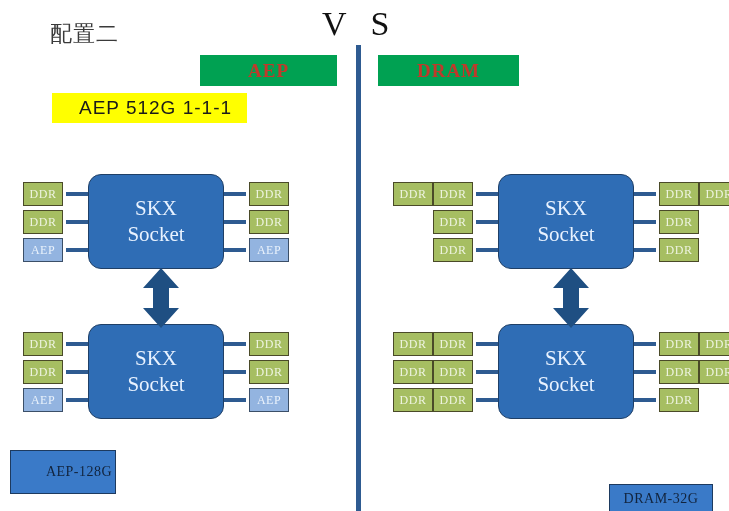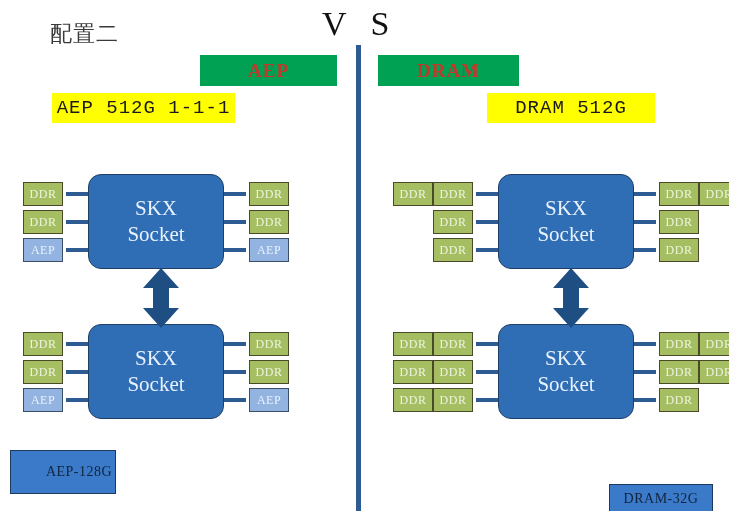--- a/index.html
+++ b/index.html
@@ -53,23 +53,24 @@
   .chip-aep{left:200px;top:55px;width:137px;}
   .chip-dram{left:378px;top:55px;width:141px;}
 
   
   .chip-yellow{
     height:30px;
     background:#ffff00;
     display:flex;align-items:center;justify-content:center;
     color:#1a1a1a;
     font-size:19px;
-    font-family:Liberation Mono, monospace;
+    font-family:Liberation Sans, sans-serif;
     letter-spacing:1px;
     white-space:nowrap;
+    padding-left:12px;
   }
   .chip-aep512{left:52px;top:93px;width:183px;}
   .chip-dram512{left:487px;top:93px;width:168px;}
 
   
   .socket{
     width:136px;height:95px;
     background:#2f6db5;
     border:1px solid #1f3f66;
     border-radius:13px;
@@ -128,21 +129,20 @@
 <div id="stage">
 
   <div class="abs vs-text">V S</div>
   <div class="abs cfg-title">配置二</div>
   <div class="abs divider"></div>
 
   <div class="abs chip-green chip-aep">AEP</div>
   <div class="abs chip-yellow chip-aep512">AEP 512G 1-1-1</div>
 
   <div class="abs chip-green chip-dram">DRAM</div>
-  <div class="abs chip-yellow chip-dram512">DRAM 512G</div>
 
   <div class="abs legend legend-left">
     <span>AEP-128G</span>
   </div>
 
   <div class="abs legend legend-right">
     <span>DRAM-32G</span>
   </div>
 
   <div id="sockets-layer">

